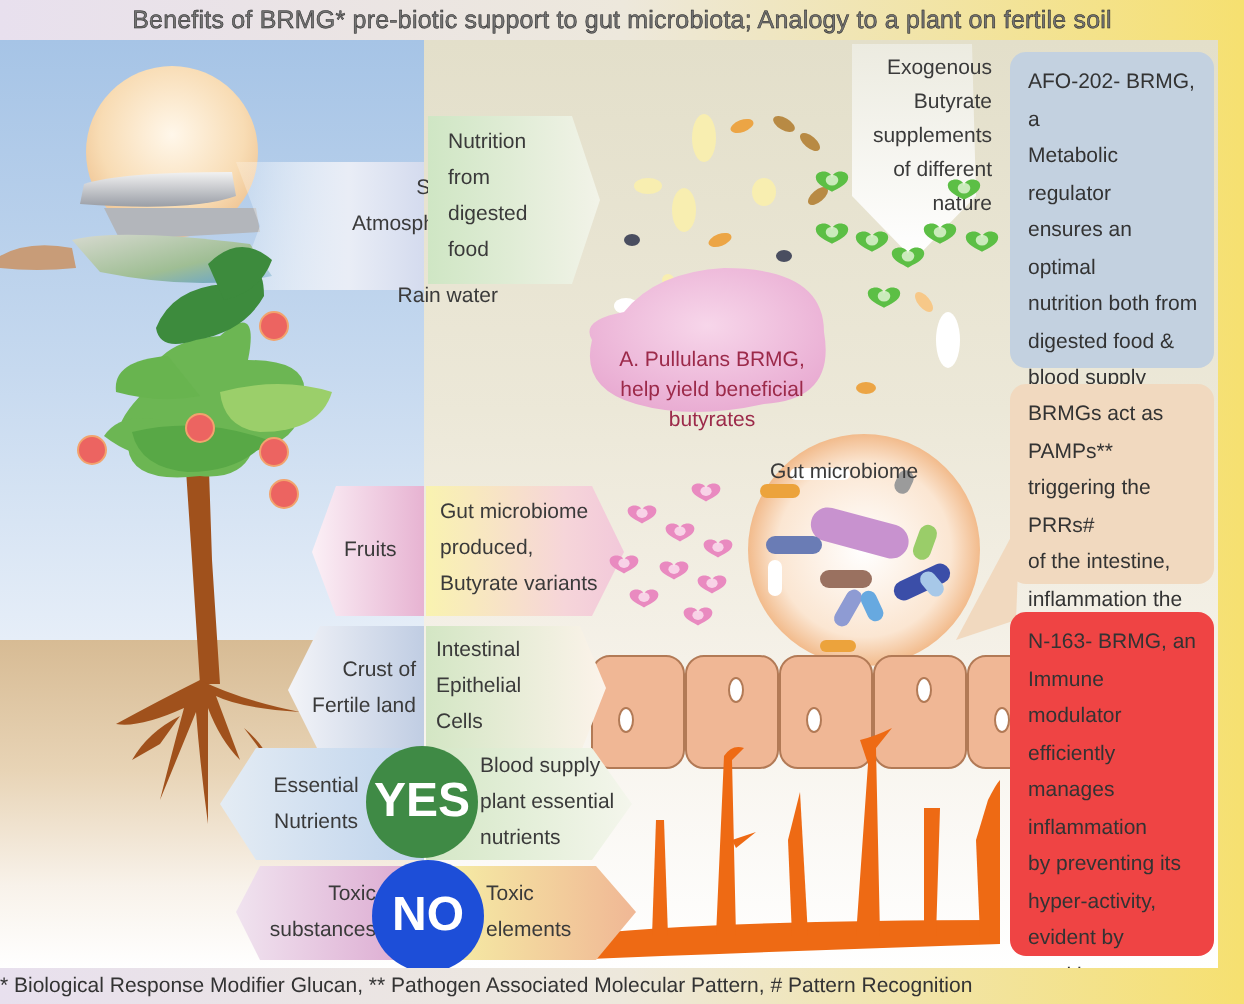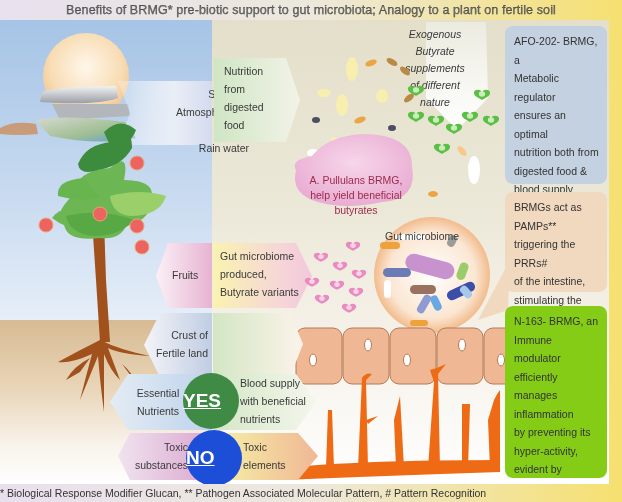--- a/index.html
+++ b/index.html
@@ -37,23 +37,22 @@
     background: linear-gradient(180deg, #e3dfca 0%, #ece8d8 40%, #f6f2ea 70%, #ffffff 100%);
   }
   .abs { position: absolute; }
   .txt { font-size: 10.5px; color: #3a3a3a; line-height: 18px; }
   .side-box {
     position: absolute; border-radius: 8px; padding: 6px 6px 6px 9px;
     font-size: 10.5px; line-height: 18.5px; color: #333;
   }
   .circle-badge {
     position: absolute; width: 56px; height: 56px; border-radius: 50%;
-    color: #fff; font-weight: bold; font-size: 19px; 
+    color: #fff; font-weight: bold; font-size: 24px; text-align: center;
     line-height: 56px;
-    text-decoration: underline;
   }
   svg { position: absolute; left: 0; top: 0; overflow: visible; }
 </style>
 </head>
 <body>
 
 <div id="title">Benefits of BRMG* pre-biotic support to gut microbiota; Analogy to a plant on fertile soil</div>
 
 <div id="stage">
   <div id="sky"></div>
@@ -118,21 +117,21 @@
 
   <svg width="609" height="464">
     <defs>
       <linearGradient id="exoG" x1="0" x2="0" y1="0" y2="1">
         <stop offset="0%" stop-color="#ecebe0"></stop>
         <stop offset="100%" stop-color="#ffffff"></stop>
       </linearGradient>
     </defs>
     <polygon points="426,2 486,2 488,78 457,110 426,78" fill="url(#exoG)"></polygon>
   </svg>
-  <div class="abs txt" style="left:396px; top:6px; width:78px; text-align:center; line-height:17px;font-style:italic;">
+  <div class="abs txt" style="left:418px; top:6px; width:78px; text-align:right; line-height:17px;">
     <div>Exogenous</div>
     <div>Butyrate</div>
     <div>supplements</div>
     <div>of different</div>
     <div>nature</div>
   </div>
 
   <svg width="609" height="464" id="particles">
     <ellipse cx="352" cy="49" rx="6" ry="12" fill="#f8eeb0"></ellipse>
     <ellipse cx="324" cy="73" rx="7" ry="4" fill="#f8eeb0"></ellipse>
@@ -315,20 +314,25 @@
         <stop offset="100%" stop-color="#fcf3ea"></stop>
       </linearGradient>
     </defs>
     <polygon points="160,293 212,293 212,357 160,357 144,325" fill="url(#crustG)"></polygon>
     <polygon points="213,293 290,293 303,324 290,357 213,357" fill="url(#intG)"></polygon>
   </svg>
   <div class="abs txt" style="left:150px; top:306px; width:58px; text-align:right;">
     <div>Crust of</div>
     <div>Fertile land</div>
   </div>
+  <div class="abs txt" style="left:218px; top:296px;">
+    <div>Intestinal</div>
+    <div>Epithelial</div>
+    <div>Cells</div>
+  </div>
 
   <svg width="609" height="464">
     <g fill="#ee6a14">
       <path d="M283 448 Q360 440 500 440 L500 452 Q380 456 283 460 Z"></path>
       <path d="M326 448 L328 390 L332 390 L334 448 Z"></path>
       <path d="M358 448 L362 358 Q366 352 372 354 L366 360 L368 448 Z"></path>
       <path d="M366 400 L378 396 L368 404 Z"></path>
       <path d="M396 448 L394 400 L400 376 L404 448 Z"></path>
       <path d="M428 448 L434 362 L430 350 Q438 348 446 344 L438 354 L440 448 Z"></path>
       <path d="M462 448 L462 384 L470 384 L468 448 Z"></path>
@@ -350,21 +354,21 @@
     <polygon points="128,354 212,354 212,410 128,410 110,382" fill="url(#essG)"></polygon>
     <polygon points="213,354 296,354 316,382 296,410 213,410" fill="url(#bloodG)"></polygon>
   </svg>
   <div class="abs txt" style="left:130px; top:364px; width:56px; text-align:center; line-height:18px;">
     <div>Essential</div>
     <div>Nutrients</div>
   </div>
   <div class="circle-badge" id="yes-badge" style="left: 183px; top: 353px; background: rgb(63, 138, 69);">YES</div>
   <div class="abs txt" style="left:240px; top:354px;">
     <div>Blood supply</div>
-    <div>with beneficial</div>
+    <div>plant essential</div>
     <div>nutrients</div>
   </div>
 
   <svg width="609" height="464">
     <defs>
       <linearGradient id="toxG" x1="0" x2="1">
         <stop offset="0%" stop-color="#f0e3ef"></stop>
         <stop offset="100%" stop-color="#dba6cf"></stop>
       </linearGradient>
       <linearGradient id="toxElG" x1="0" x2="1">
@@ -395,24 +399,24 @@
     <div>by control of HbA1C,</div>
     <div>LDL etc.,</div>
   </div>
   <svg width="609" height="464">
     <polygon points="510,240 508,290 478,300" fill="#f1d9bf"></polygon>
   </svg>
   <div class="side-box" id="note-pamps" style="left: 505px; top: 172px; width: 102px; height: 100px; background: rgb(241, 217, 191);">
     <div>BRMGs act as PAMPs**</div>
     <div>triggering  the PRRs#</div>
     <div>of the intestine,</div>
-    <div>stimulating the</div>
+    <div>inflammation the</div>
     <div>immune response</div>
   </div>
-  <div class="side-box" id="note-n163" style="left: 505px; top: 286px; width: 102px; height: 172px; background: #84cc16;">
+  <div class="side-box" id="note-n163" style="left: 505px; top: 286px; width: 102px; height: 172px; background: #ef4444;">
     <div>N-163- BRMG, an</div>
     <div>Immune modulator</div>
     <div>efficiently manages</div>
     <div>inflammation</div>
     <div>by preventing its</div>
     <div>hyper-activity,</div>
     <div>evident by cytokines</div>
 
   </div>
 </div>

